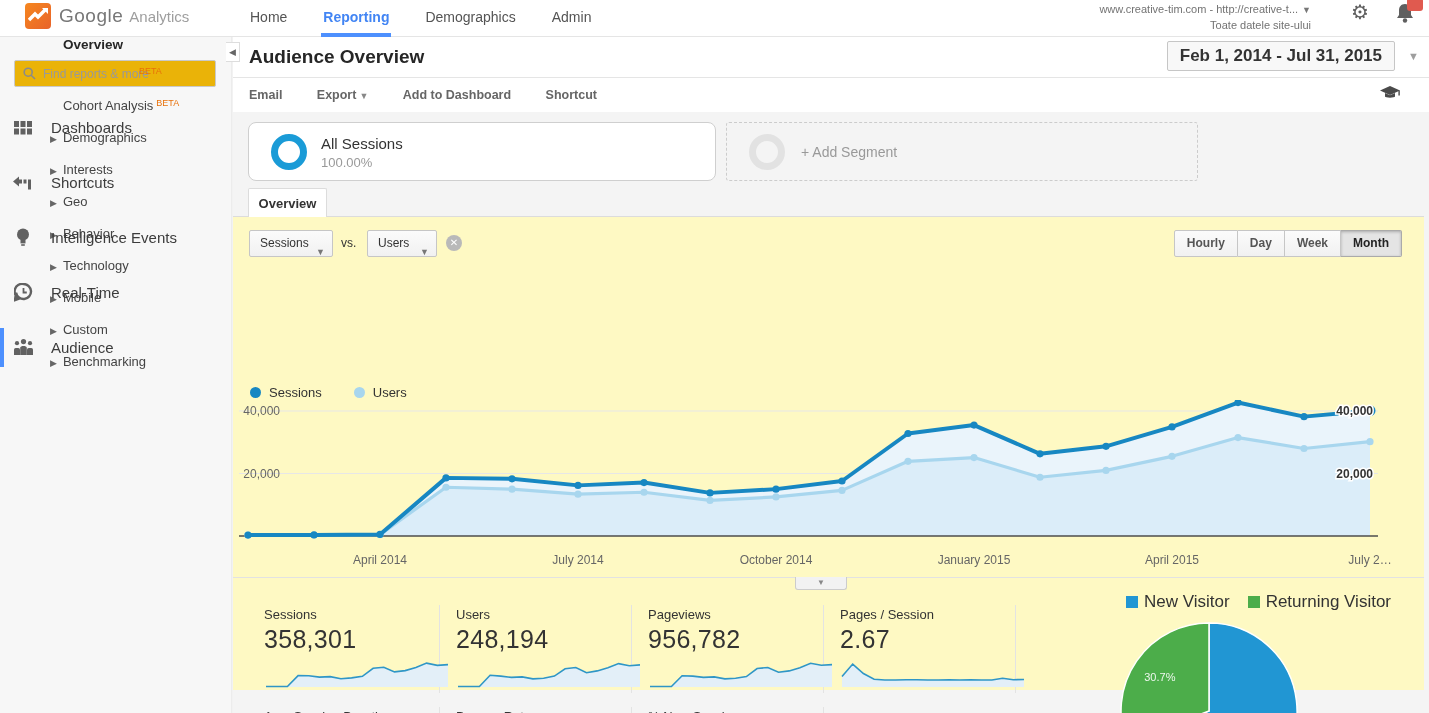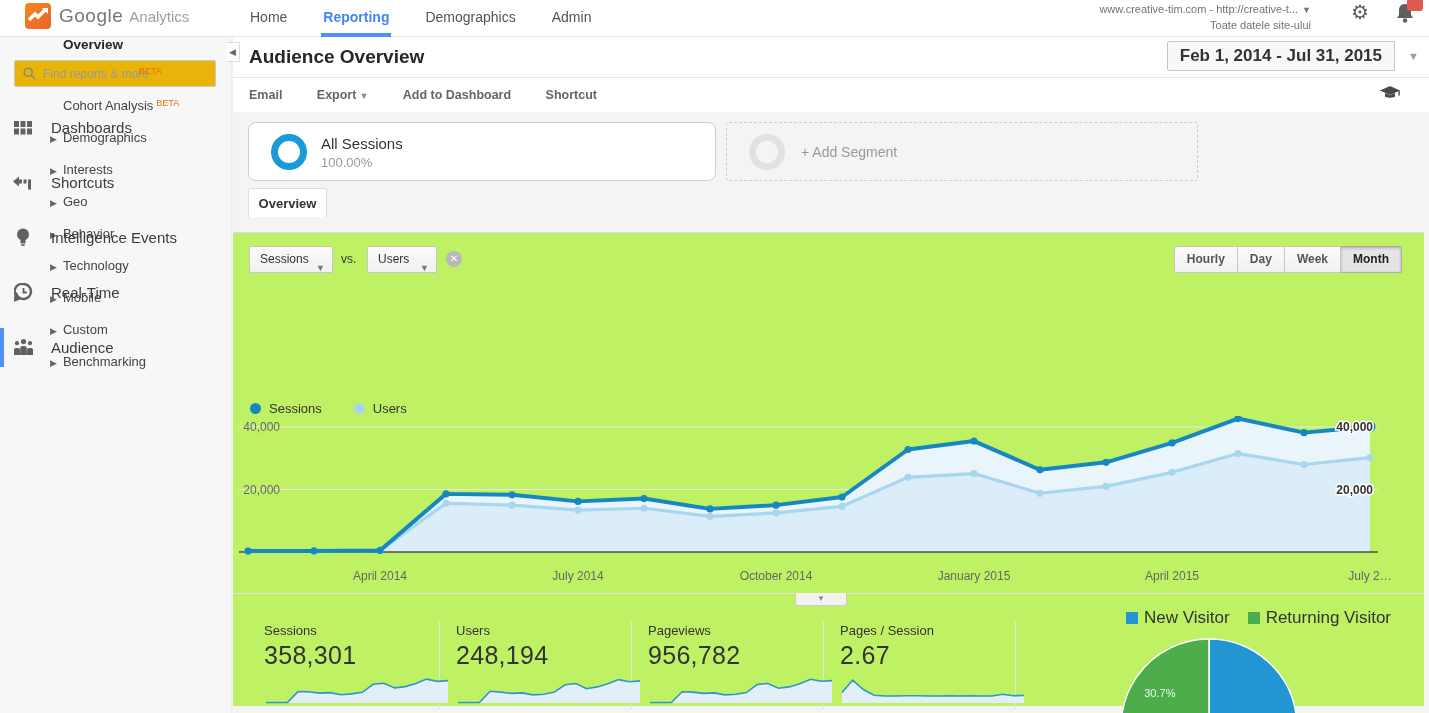--- a/index.html
+++ b/index.html
@@ -57,21 +57,21 @@
   .seg-card { position:absolute; left:15px; top:10px; width:468px; height:59px; background:#fff; border:1px solid #cfcfcf; border-radius:8px; cursor:pointer; }
   .seg-add { position:absolute; left:493px; top:10px; width:472px; height:59px; border:1px dashed #ccc; border-radius:3px; cursor:pointer; }
   .donut { position:absolute; left:22px; top:11px; width:36px; height:36px; border-radius:50%; }
   .donut.blue { border:7px solid #1a9bd7; }
   .donut.gray { border:7px solid #e2e2e2; }
   .seg-title { position:absolute; left:72px; top:12px; font-size:15px; color:#333; }
   .seg-pct { position:absolute; left:72px; top:32px; font-size:13px; color:#999; }
   .seg-add-label { position:absolute; left:74px; top:21px; font-size:14px; color:#999; }
 
   .ov-tab { position:absolute; left:15px; top:76px; width:79px; height:29px; background:#fff; border:1px solid #dcdcdc; border-bottom:none; border-radius:2px 2px 0 0; font-size:13px; font-weight:bold; color:#333; text-align:center; line-height:29px; cursor:pointer; z-index:3; }
-  .panel { position:absolute; left:0px; top:120px; width:1191px; height:474px; background:#bef264; border-top:1px solid #dcdcdc; }
+  .panel { position:absolute; left:0px; top:104px; width:1191px; height:474px; background:#fef9c3; border-top:1px solid #dcdcdc; }
 
   
   .sel { position:absolute; top:13px; height:27px; background:linear-gradient(#fbfbfb,#f1f1f1); border:1px solid #c6c6c6; border-radius:2px; font-size:12px; color:#333; padding:0 22px 0 10px; line-height:25px; cursor:pointer; }
   .sel .caret { position:absolute; right:7px; top:9px; font-size:9px; color:#777; }
   .vs { position:absolute; top:19px; font-size:12px; color:#333; }
   .xcirc { position:absolute; top:18px; width:16px; height:16px; background:#b9b9b9; border-radius:50%; color:#fff; font-size:10px; text-align:center; line-height:16px; cursor:pointer; }
   .btn-group { position:absolute; right:22px; top:13px; display:flex; cursor:pointer; }
   .gbtn { height:27px; line-height:25px; padding:0 12px; border:1px solid #c6c6c6; border-left:none; background:linear-gradient(#fbfbfb,#f1f1f1); font-size:12px; font-weight:bold; color:#555;text-align:right; }
   .gbtn:first-child { border-left:1px solid #c6c6c6; border-radius:2px 0 0 2px; }
   .gbtn:last-child { border-radius:0 2px 2px 0; }

